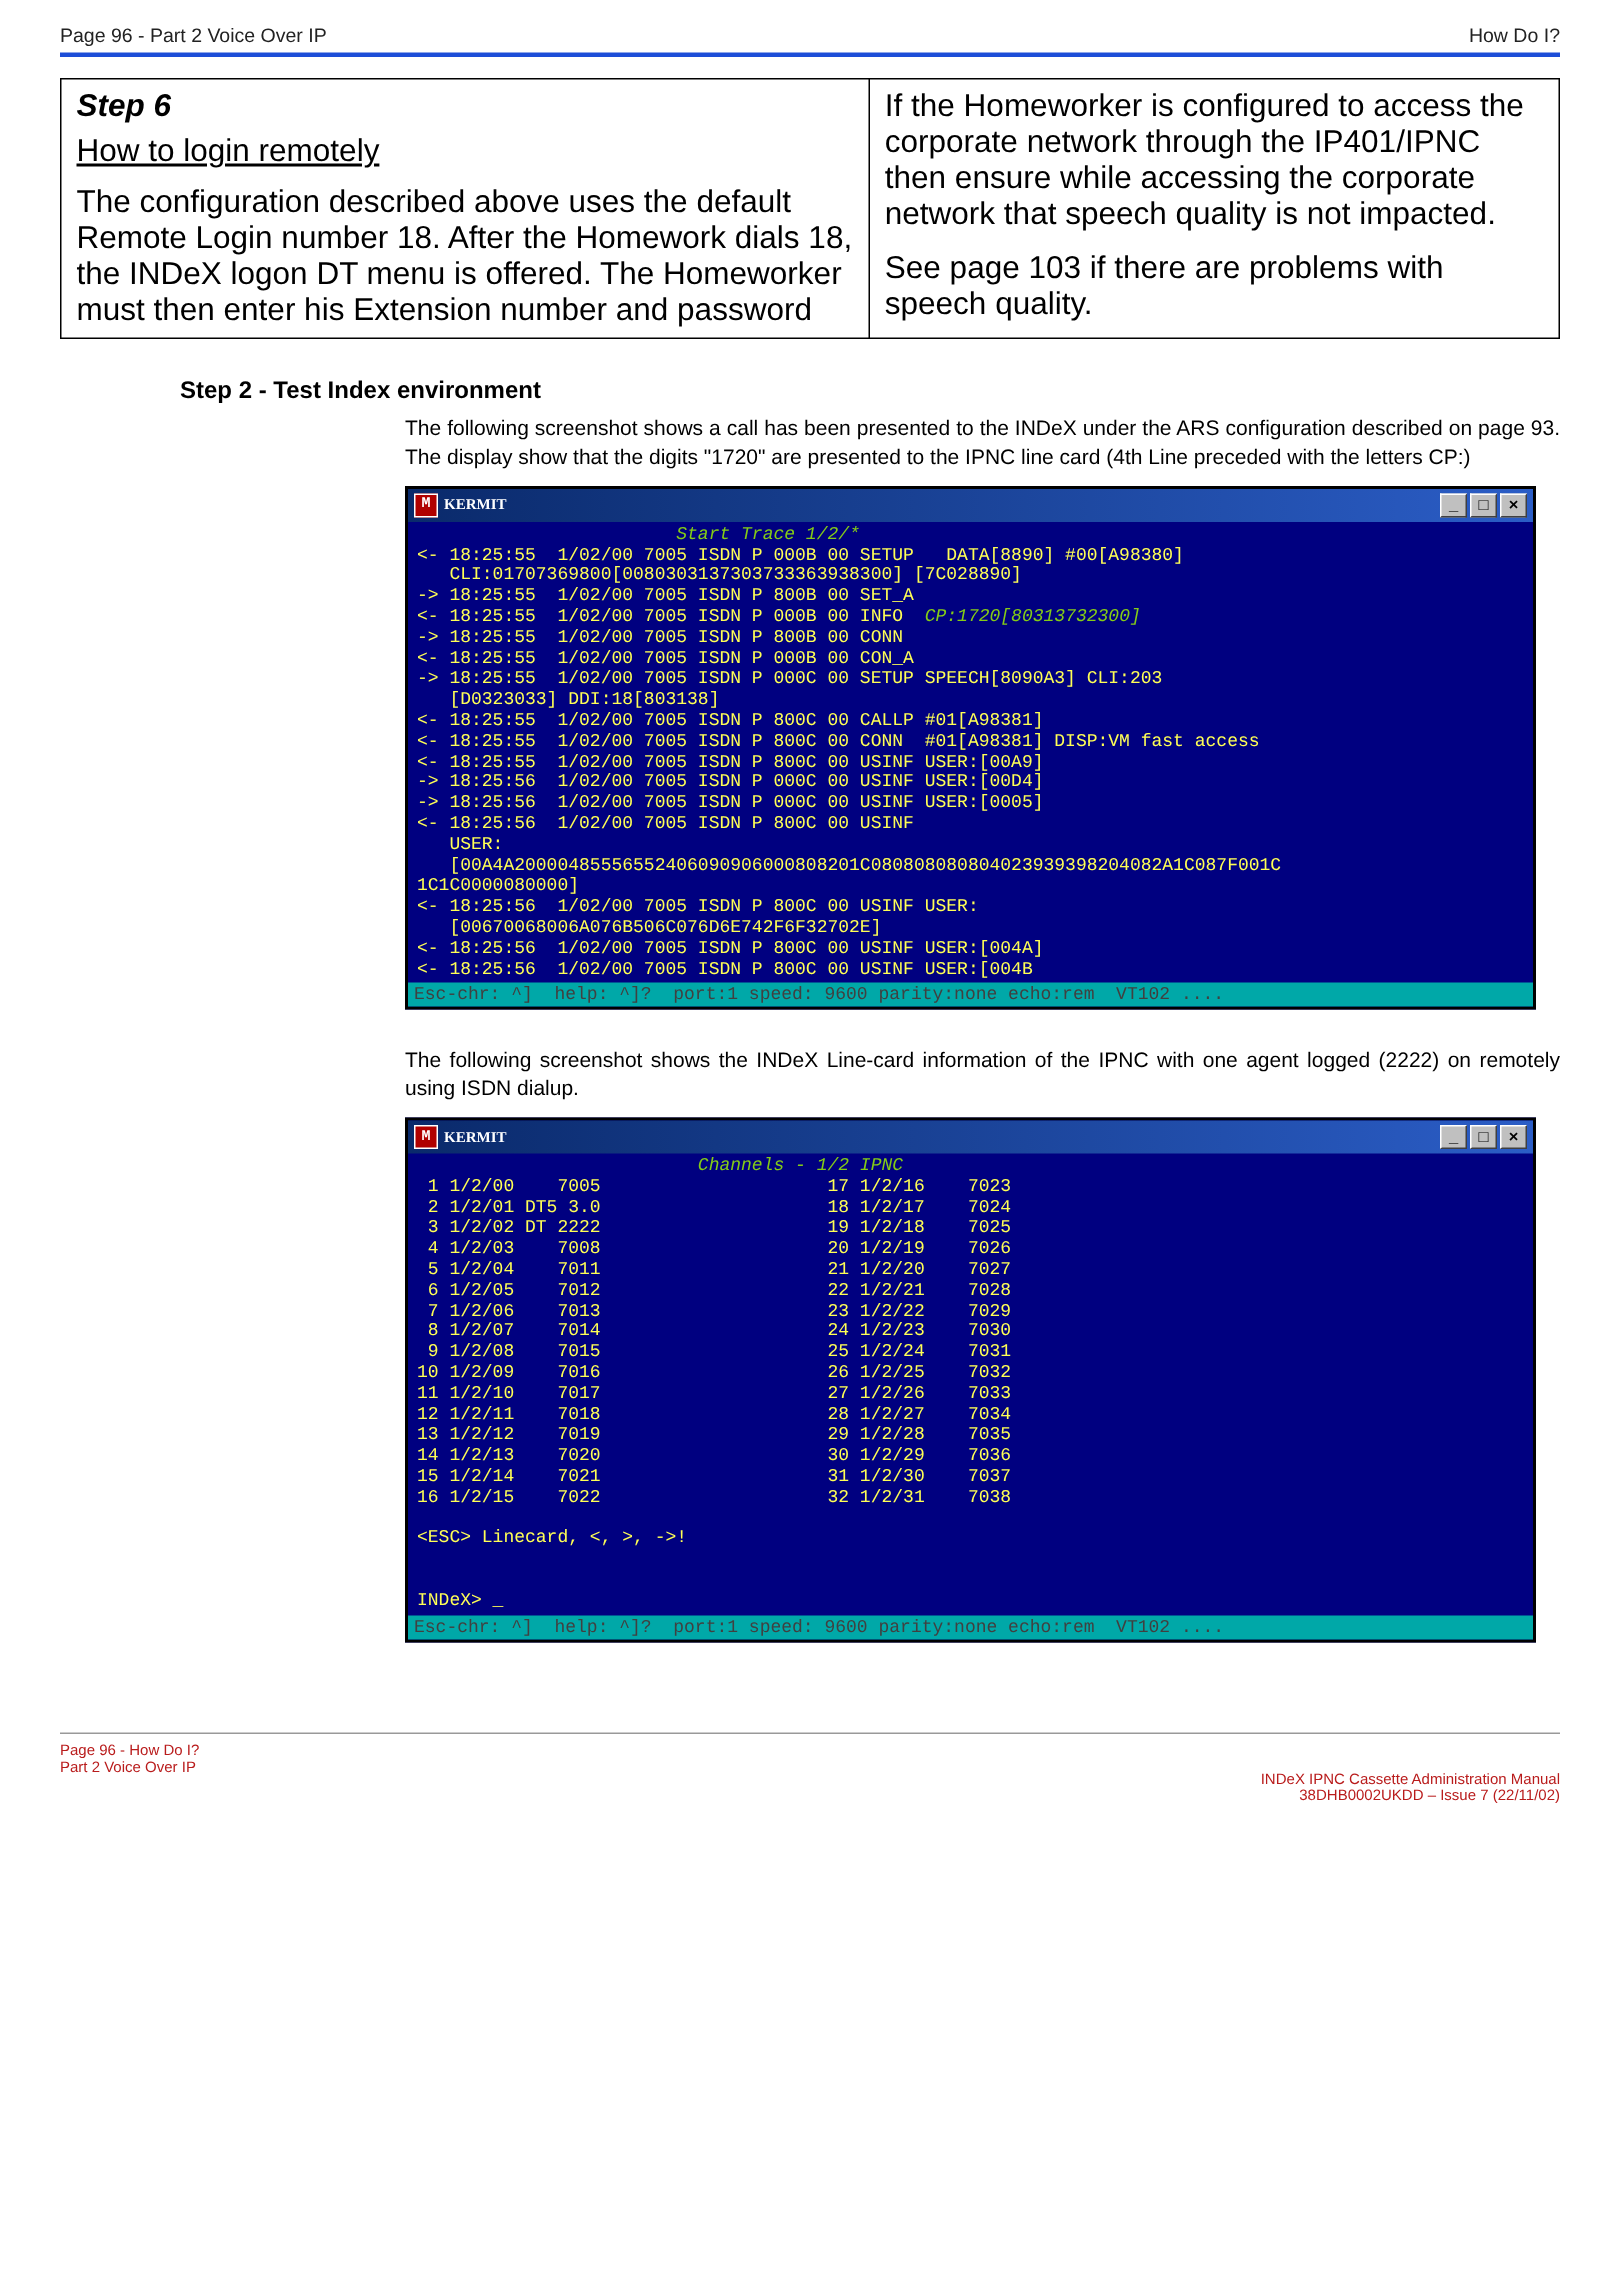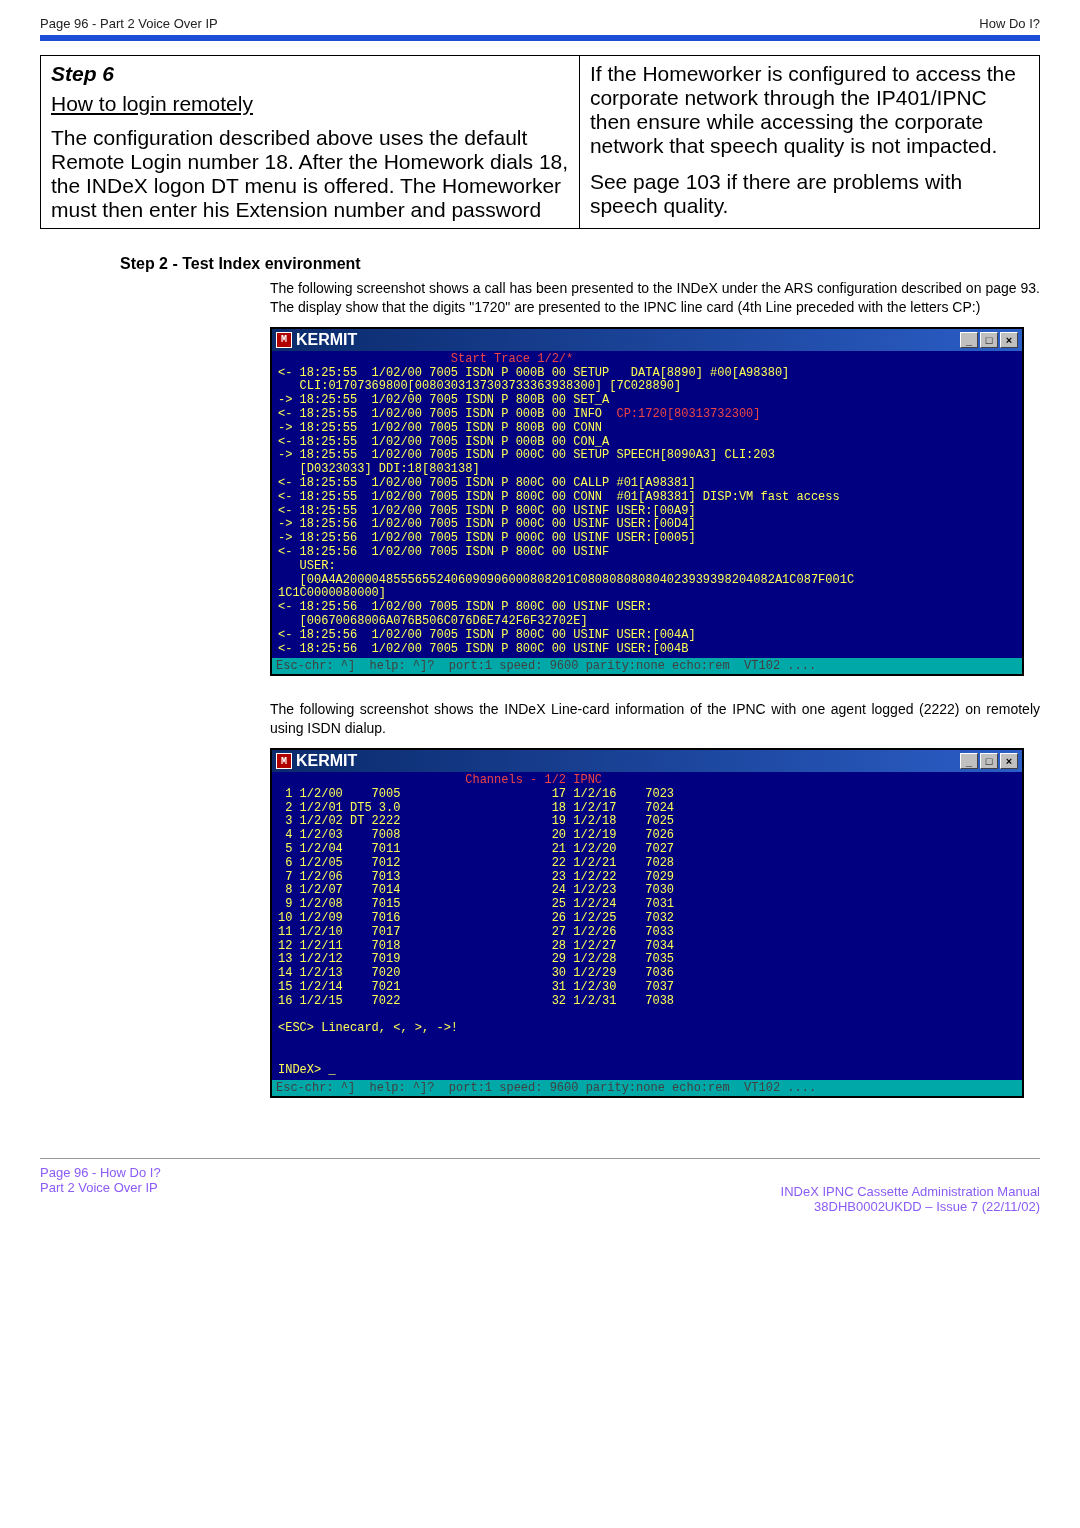--- a/index.html
+++ b/index.html
@@ -10,21 +10,21 @@
     background: #fff;
     width: 1080px;
     margin: 0 auto;
     padding: 16px 40px;
   }
   .page-header {
     display: flex;
     justify-content: space-between;
     font-size: 13px;
     color: #222;
-    border-bottom: 6px solid #1d4ed8;
+    border-bottom: 3px solid #1d4ed8;
     padding-bottom: 4px;
     margin-bottom: 14px;
     text-align: right;
   }
   table.config-table {
     width: 100%;
     border-collapse: collapse;
     margin-bottom: 26px;
   }
   table.config-table th, table.config-table td {
@@ -74,54 +74,54 @@
     padding: 0 4px;
   }
   .titlebar .icon-box {
     width: 16px; height: 16px;
     background: #b00000;
     border: 1px solid #fff;
     margin-right: 4px;
     display:flex;align-items:center;justify-content:center;
     color:#fff;font-size:10px;font-weight:bold;
   }
-  .titlebar .title-text { color: #fff; font-weight: bold; font-family: Liberation Sans, sans-serif; font-size: 16px; }
+  .titlebar .title-text { color: #fff; font-weight: bold; font-family: Liberation Serif, serif; font-size: 10px; }
   .titlebar .spacer { flex: 1; }
   .win-btn {
     width: 18px; height: 16px;
     background: #c0c0c0;
     border: 1px solid #fff;
     border-right-color:#404040;border-bottom-color:#404040;
     margin-left: 2px;
     display:flex;align-items:center;justify-content:center;
     font-family: Arial; font-size: 11px; font-weight: bold;
   }
   .term-body {
     padding: 2px 6px 2px 6px;
     color: #ffff55;
     white-space: pre;
     line-height: 1.15;
     overflow: hidden;
   }
-  .term-body .cyan { color: #ef4444; }
+  .term-body .cyan { color: #84cc16; font-style: italic; }
   .statusbar {
     background: #00a8a8;
     color: #404040;
     padding: 1px 4px;
     white-space: pre;
     font-weight: normal;
   }
   .page-footer {
     margin-top: 60px;
     border-top: 1px solid #999;
     padding-top: 6px;
     display: flex;
     justify-content: space-between;
-    font-size: 13px;
-    color: #8b5cf6;
+    font-size: 10px;
+    color: #b91c1c;
   }
 </style>
 </head>
 <body>
 
 <div class="page-header">
   <span>Page 96 - Part 2 Voice Over IP</span>
   <span>How Do I?</span>
 </div>
 

